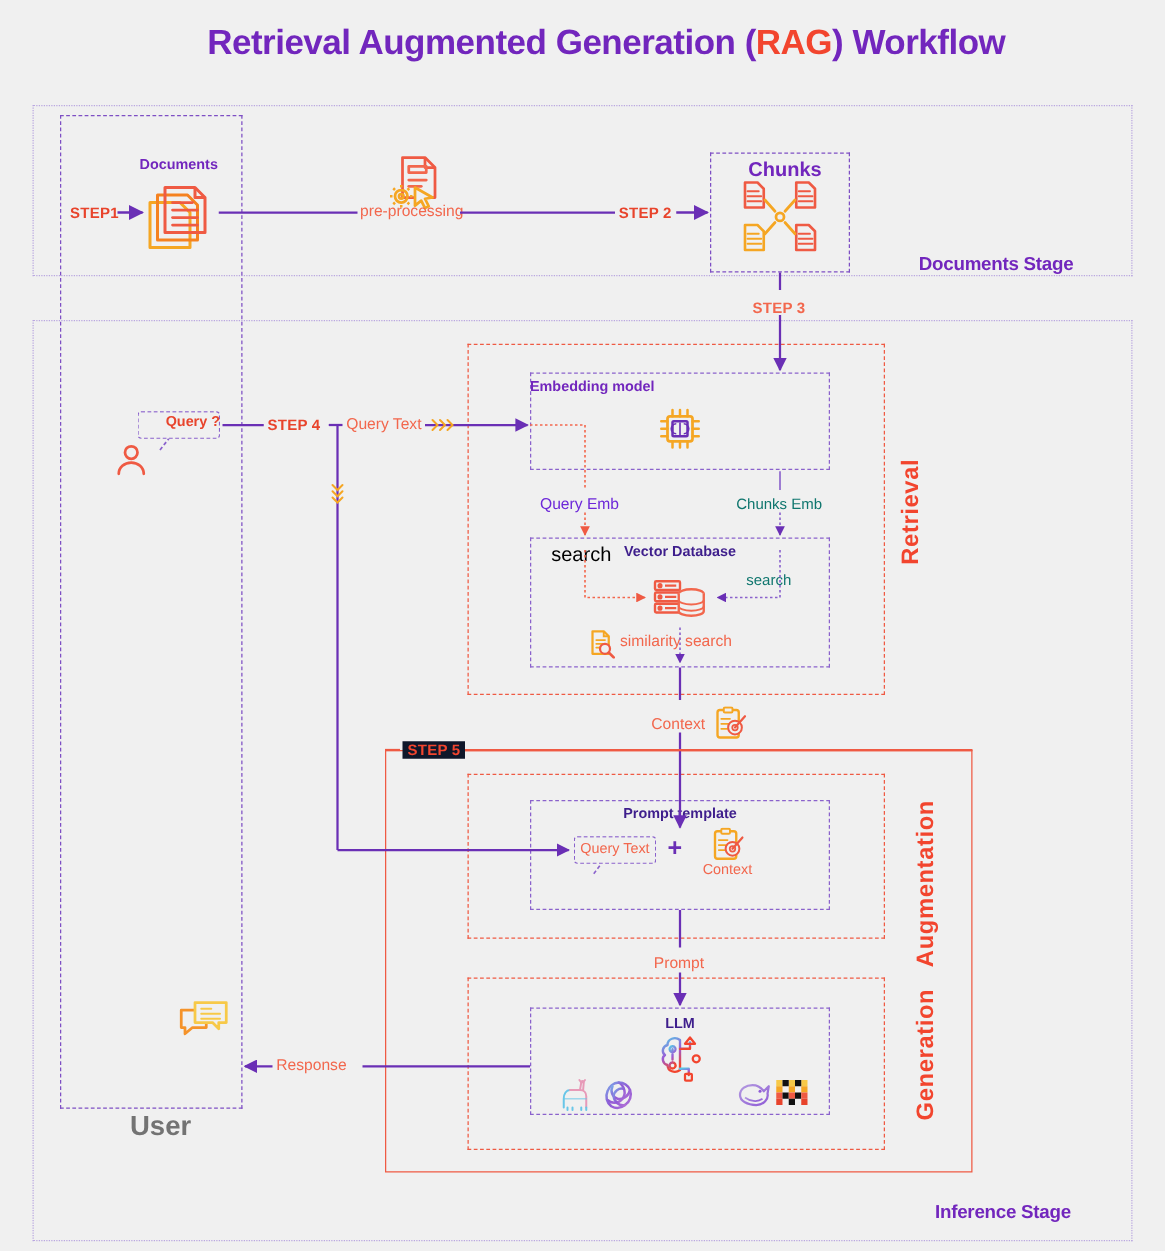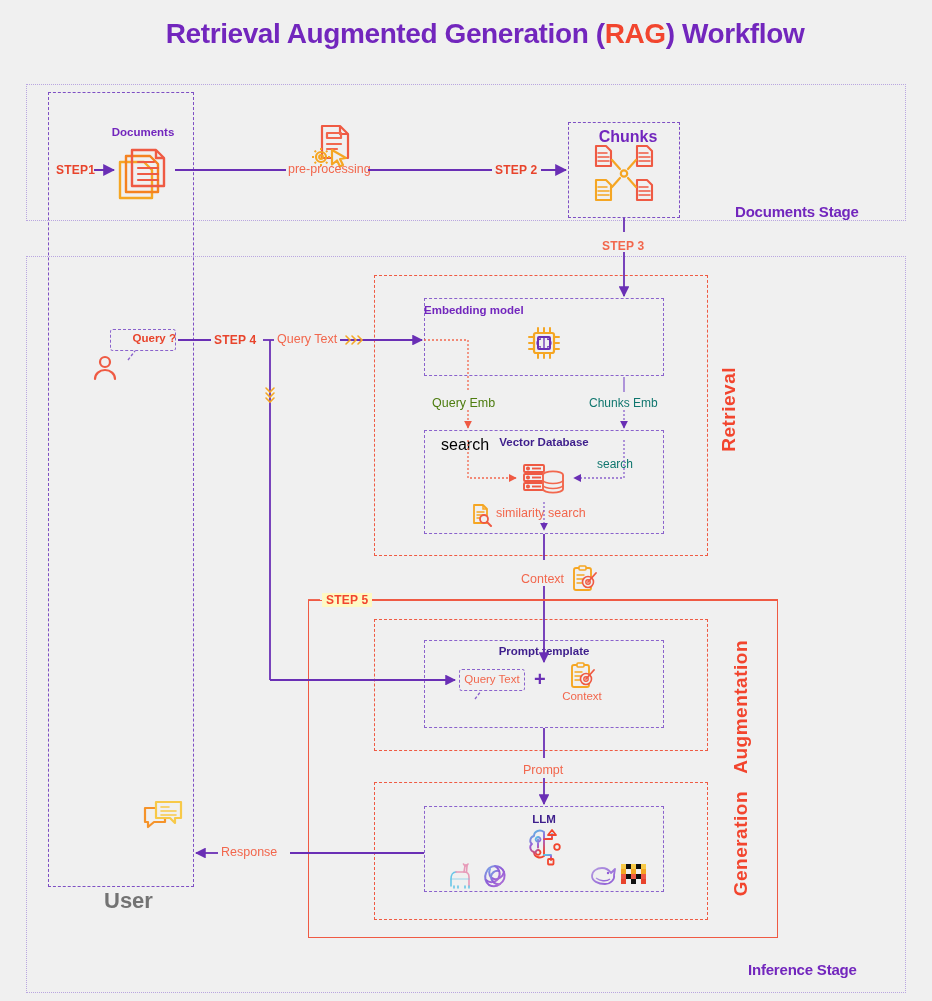--- a/index.html
+++ b/index.html
@@ -53,40 +53,40 @@
   
   #embedding-box{left:424px;top:298px;width:240px;height:78px;}
   #embedding-title{left:424px;top:304px;width:240px;text-align:left;
                    font-size:11.5px;font-weight:bold;color:#7226bd;}
 
   
   #vectordb-box{left:424px;top:430px;width:240px;height:104px;}
   #vectordb-title{left:424px;top:436px;width:240px;text-align:center;
                   font-size:11.5px;font-weight:bold;color:#3e1e8c;}
 
-  .lbl-red{font-size:12.5px;color:#4d7c0f;}
+  .lbl-red{font-size:12.5px;color:#6d28d9;}
   .lbl-purple{font-size:12px;color:#0f766e;}
   #query-emb{left:432px;top:396px;}
   #chunks-emb{left:589px;top:396px;}
   #search-lbl{left:441px;top:436px;}
   #storage-lbl{left:597px;top:457px;}
   #similarity-lbl{left:496px;top:506px;font-size:12.5px;color:#f2674d;}
 
   
   #query-bubble{left:110px;top:329px;width:66px;height:22px;border-radius:3px;}
   #query-bubble-txt{left:110px;top:332px;width:66px;text-align:right;
                     font-size:11.5px;font-weight:bold;color:#e8442c;}
   #step4{left:214px;top:333px;font-size:12px;font-weight:bold;color:#e8442c;letter-spacing:0.2px;}
   #query-text-lbl{left:277px;top:332px;font-size:12.5px;color:#f2674d;}
   #context-lbl{left:521px;top:572px;font-size:12.5px;color:#f2674d;}
 
   
   #step5-box{left:308px;top:600px;width:470px;height:338px;}
   #step5-lbl{left:322px;top:593px;font-size:12px;font-weight:bold;color:#f2452e;
-             background:#fef9c3;padding:0 4px;letter-spacing:0.2px;}
+             background:#0f172a;padding:0 4px;letter-spacing:0.2px;}
 
   #augmentation-box{left:374px;top:619px;width:334px;height:132px;}
   #augmentation-label{left:730px;top:640px;font-size:19px;font-weight:bold;color:#f2452e;
                       writing-mode:vertical-rl;transform:rotate(180deg);letter-spacing:0.5px;}
   #generation-box{left:374px;top:782px;width:334px;height:138px;}
   #generation-label{left:730px;top:791px;font-size:19px;font-weight:bold;color:#f2452e;
                     writing-mode:vertical-rl;transform:rotate(180deg);letter-spacing:0.5px;}
 
   #prompt-template-box{left:424px;top:640px;width:240px;height:88px;}
   #prompt-template-title{left:424px;top:645px;width:240px;text-align:center;

